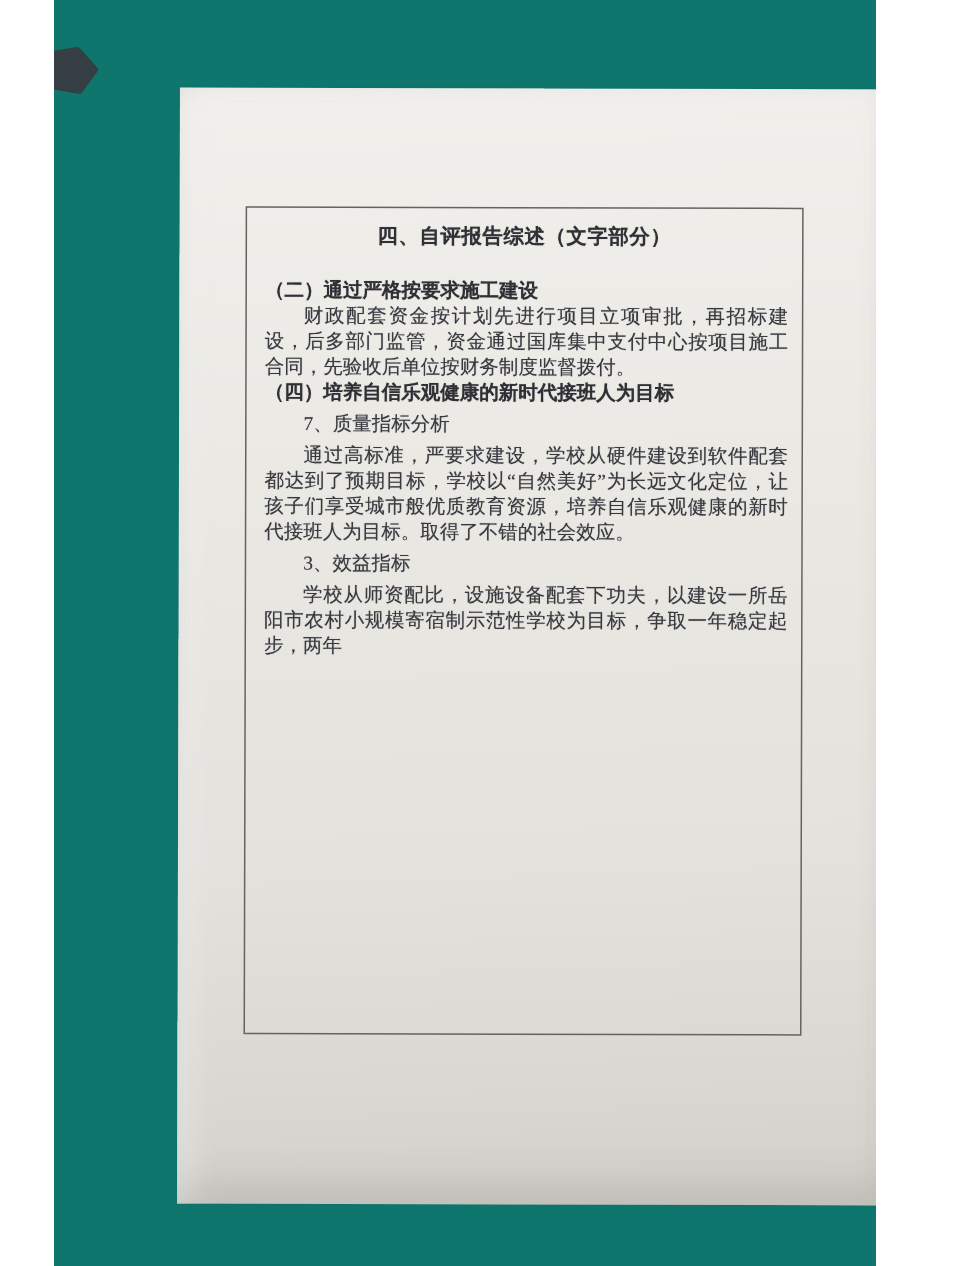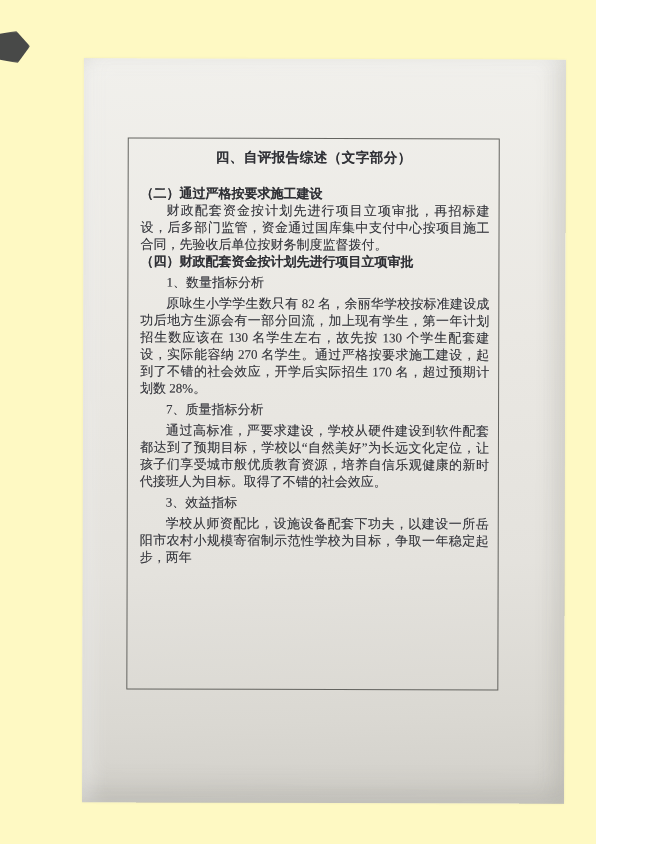--- a/index.html
+++ b/index.html
@@ -4,23 +4,24 @@
 <style>
   * { box-sizing: border-box; }
   html, body { margin: 0; padding: 0; }
   body {
     width: 652px; height: 844px;
     background: #ffffff;
     font-family: "Liberation Serif", "DejaVu Serif", serif;
   }
   .stage {
     position: relative;
-    width: 596px; height: 844px;
+    width: 548px; height: 844px;
     overflow: hidden;
-    background: #fef9c3;
+    background: #0f766e;
+    margin-left: 36px;
   }
   
   .smudge {
     position: absolute;
     left: -6px; top: 31px;
     width: 36px; height: 32px;
     background: #393a3e;
     clip-path: polygon(0 12%, 62% 0, 100% 48%, 66% 100%, 0 86%);
     filter: blur(1.1px);
     opacity: .92;
@@ -85,26 +86,22 @@
         <div class="sec">
         </div>
 
         <div class="sec">
           <div class="h">（二）通过严格按要求施工建设</div>
           <p class="p">财政配套资金按计划先进行项目立项审批，再招标建设，后多部门监管，资金通过国库集中支付中心按项目施工合同，先验收后单位按财务制度监督拨付。</p>
         </div>
 
 
         <div class="sec">
-          <div class="h">（四）财政配套资金按计划先进行项目立项审批</div>
+          <div class="h">（四）培养自信乐观健康的新时代接班人为目标</div>
 
-          <div class="sub">
-            <div class="sh">1、数量指标分析</div>
-            <p class="p">原咏生小学学生数只有 82 名，余丽华学校按标准建设成功后地方生源会有一部分回流，加上现有学生，第一年计划招生数应该在 130 名学生左右，故先按 130 个学生配套建设，实际能容纳 270 名学生。通过严格按要求施工建设，起到了不错的社会效应，开学后实际招生 170 名，超过预期计划数 28%。</p>
-          </div>
 
           <div class="sub">
             <div class="sh">7、质量指标分析</div>
             <p class="p">通过高标准，严要求建设，学校从硬件建设到软件配套都达到了预期目标，学校以“自然美好”为长远文化定位，让孩子们享受城市般优质教育资源，培养自信乐观健康的新时代接班人为目标。取得了不错的社会效应。</p>
           </div>
 
           <div class="sub">
             <div class="sh">3、效益指标</div>
             <p class="p">学校从师资配比，设施设备配套下功夫，以建设一所岳阳市农村小规模寄宿制示范性学校为目标，争取一年稳定起步，两年</p>
           </div>

